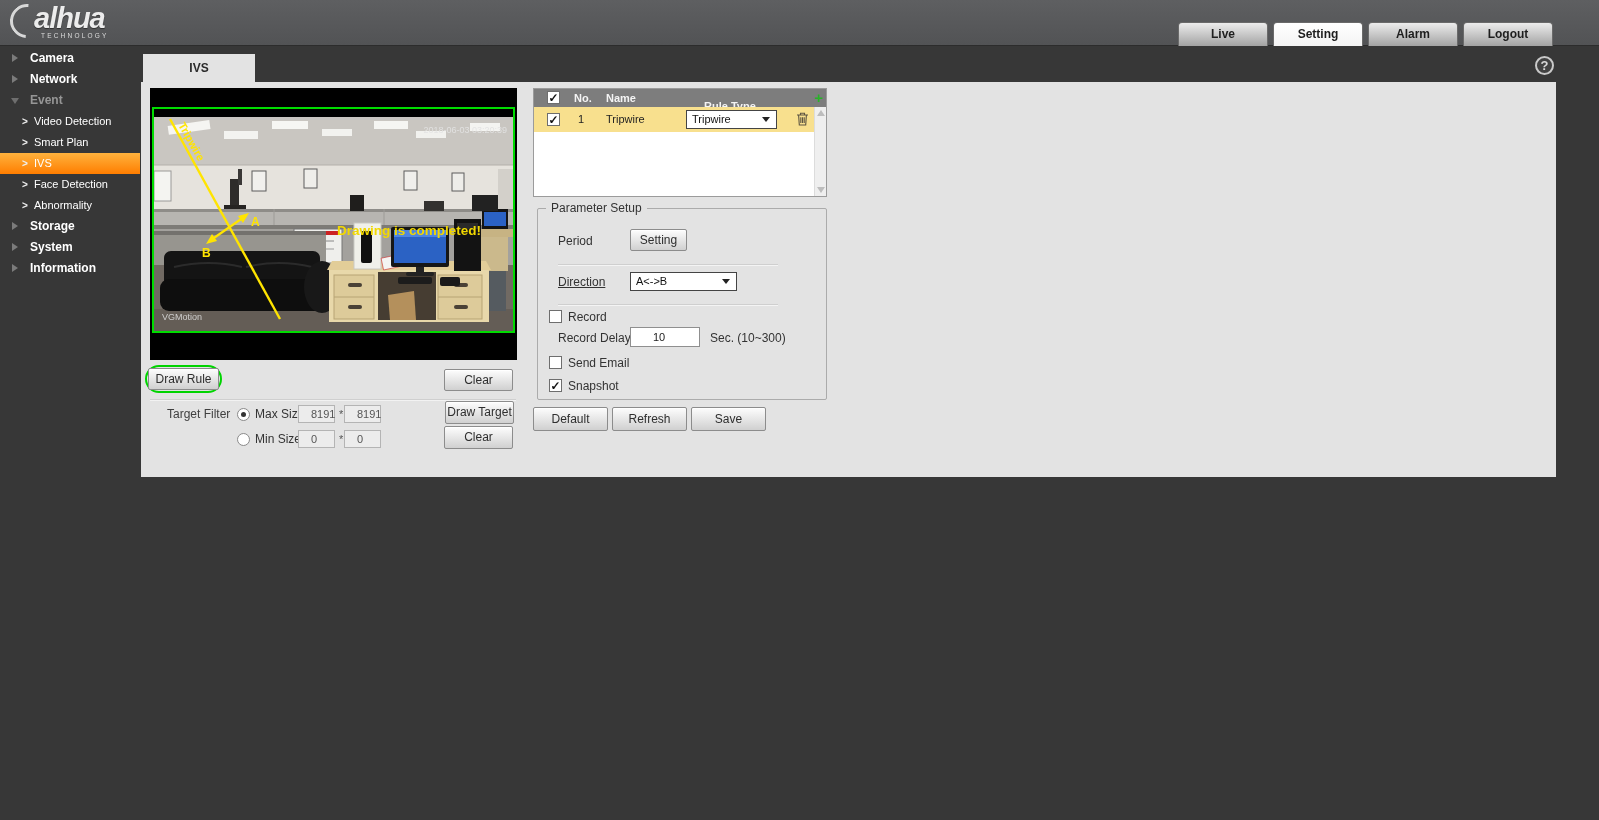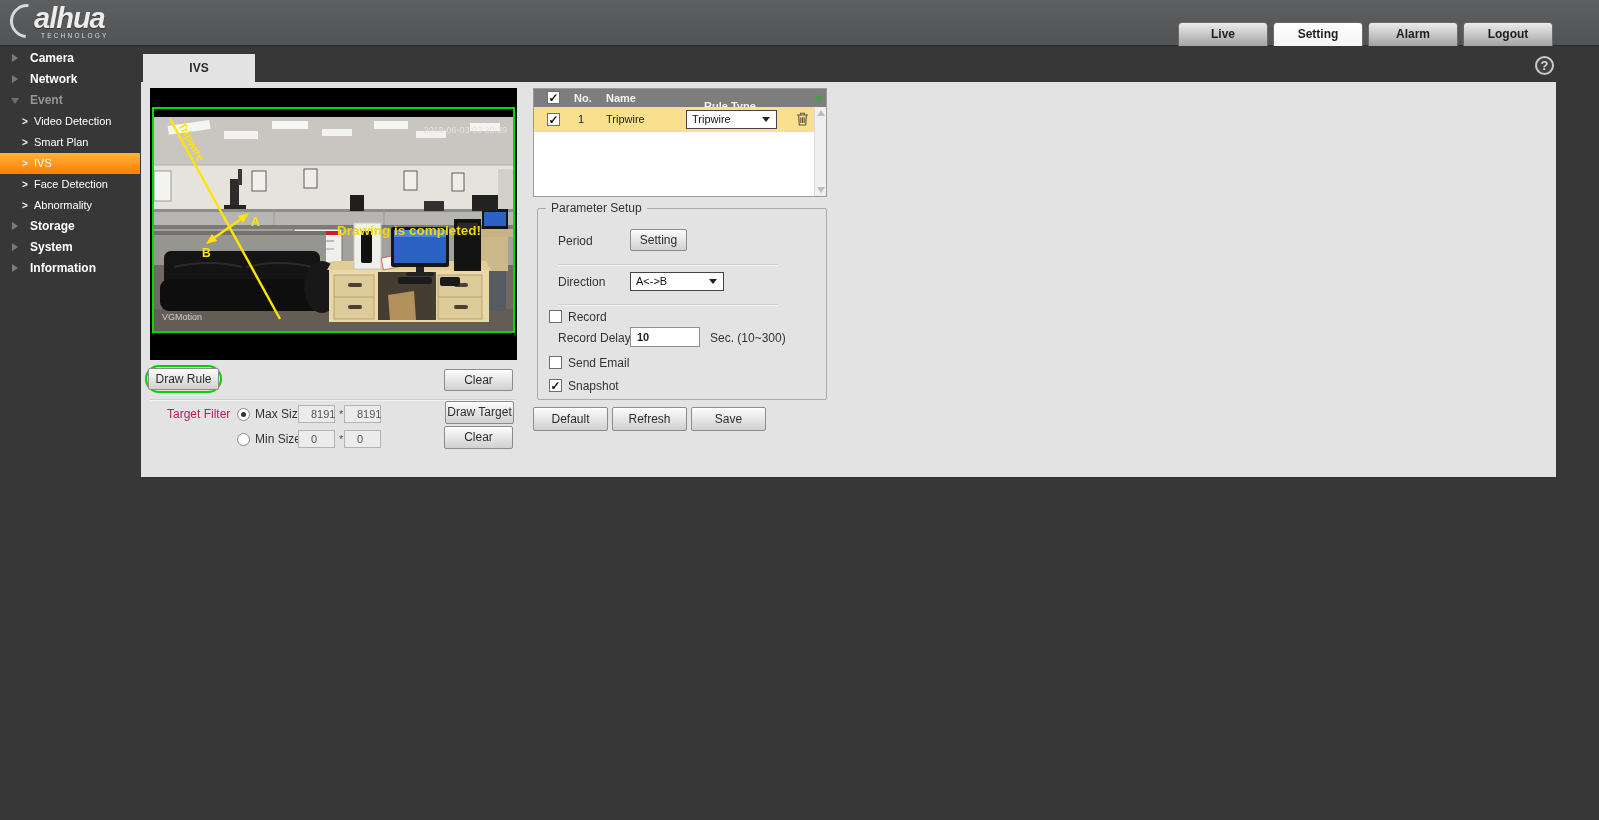--- a/index.html
+++ b/index.html
@@ -50,21 +50,21 @@
   .scene { position:absolute; left:0; top:0; }
 
   
   .drawrule-wrap { position:absolute; left:4px; top:283px; width:77px; height:28px; border:2px solid #00d400; border-radius:14px; padding:1px; }
   .btn { background:linear-gradient(#fdfdfd,#d0d0d0); border:1px solid #8c8c8c; border-radius:2px;
          font-size:12px; color:#2e2e2e; text-align:center; cursor:pointer; box-shadow:inset 0 1px 0 #fff;
          font-family:"Liberation Sans", sans-serif; }
   .drawrule-btn { width:71px; height:22px; line-height:20px; }
   .btn-clear-top { position:absolute; left:303px; top:287px; width:69px; height:22px; line-height:20px; }
   .hsep { position:absolute; left:9px; top:317px; width:366px; height:1px; background:#cfcfcf; box-shadow:0 1px 0 #f2f2f2; }
-  .tf-label { position:absolute; left:26px; top:323px; height:18px; line-height:18px; font-size:12px; color:#be185d; }
+  .tf-label { position:absolute; left:26px; top:323px; height:18px; line-height:18px; font-size:12px; color:#404040; }
   .radio { position:absolute; width:13px; height:13px; border:1px solid #8a8a8a; border-radius:50%; background:#fff; cursor:pointer; }
   .radio .dot { position:absolute; left:3px; top:3px; width:5px; height:5px; border-radius:50%; background:#333; display:none; }
   .radio.sel .dot { display:block; }
   .size-label { position:absolute; font-size:12px; color:#333; height:18px; line-height:18px; }
   .size-input { position:absolute; width:37px; height:18px; background:#ececec; border:1px solid #b4b4b4;
                 font-size:11px; color:#555; line-height:16px; padding-left:12px; }
   .star { position:absolute; font-size:11px; color:#555; height:18px; line-height:18px; }
   .btn-drawtarget { position:absolute; left:304px; top:319px; width:69px; height:23px; line-height:21px; }
   .btn-clear-bot { position:absolute; left:303px; top:344px; width:69px; height:23px; line-height:21px; }
 
@@ -90,24 +90,24 @@
                border-left:4px solid transparent; border-right:4px solid transparent; }
   .scroll-dn { position:absolute; left:2px; bottom:3px; width:0; height:0; border-top:6px solid #bdbdbd;
                border-left:4px solid transparent; border-right:4px solid transparent; }
 
   
   .pset { position:absolute; left:396px; top:126px; width:290px; height:192px; border:1px solid #ababab; border-radius:2px; }
   .pset-legend { position:absolute; left:8px; top:-8px; background:#e3e3e3; padding:0 5px; font-size:12px; color:#333; }
   .p-label { position:absolute; font-size:12px; color:#333; height:18px; line-height:18px; }
   .btn-setting { position:absolute; left:92px; top:20px; width:57px; height:22px; line-height:20px; }
   .p-sep { position:absolute; left:20px; width:220px; height:1px; background:#cfcfcf; box-shadow:0 1px 0 #f4f4f4; }
-  .dd-direction { left:92px; top:63px; width:94px; height:19px; }
+  .dd-direction { left:92px; top:63px; width:107px; height:19px; }
   .dd-direction .val { line-height:17px; } .dd-direction .caret { top:6px; }
   .delay-input { position:absolute; left:92px; top:118px; width:70px; height:20px; background:#fff;
-                 border:1px solid #8f8f8f; font-size:11px; font-weight:bold; color:#222; line-height:18px; padding-left:6px; }
+                 border:1px solid #8f8f8f; font-size:11px; font-weight:normal; color:#222; line-height:18px; padding-left:22px; }
 
   
   .btn-default { position:absolute; left:392px; top:325px; width:75px; height:24px; line-height:22px; }
   .btn-refresh { position:absolute; left:471px; top:325px; width:75px; height:24px; line-height:22px; }
   .btn-save    { position:absolute; left:550px; top:325px; width:75px; height:24px; line-height:22px; }
 
   
   .dd-ruletype { left:152px; top:3px; width:91px; height:19px; }
   .dd-ruletype .val { line-height:17px; } .dd-ruletype .caret { top:6px; }
 </style>
@@ -338,21 +338,21 @@
       </div>
     </div>
 
     <div class="pset">
       <div class="pset-legend">Parameter Setup</div>
 
       <div class="p-label" style="left:20px; top:23px;">Period</div>
       <div class="btn btn-setting">Setting</div>
       <div class="p-sep" style="top:55px;"></div>
 
-      <div class="p-label" style="left:20px; top:64px;">Direction</div>
+      <div class="p-label" style="left:20px; top:64px;text-decoration:underline;">Direction</div>
       <span class="selectbox dd-direction">
         <span class="val">A&lt;-&gt;B</span>
         <span class="caret"></span>
       </span>
       <div class="p-sep" style="top:95px;"></div>
 
       <span class="cb" style="left:11px; top:101px;"><span></span></span>
       <div class="p-label" style="left:30px; top:99px;">Record</div>
 
       <div class="p-label" style="left:20px; top:120px;">Record Delay</div>

